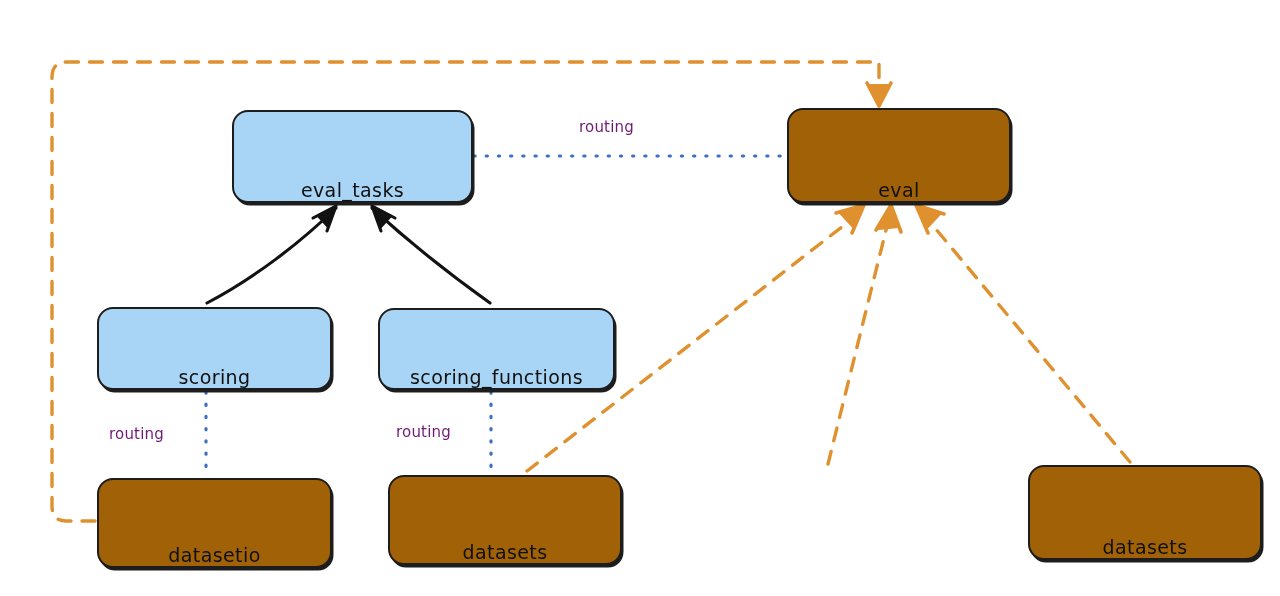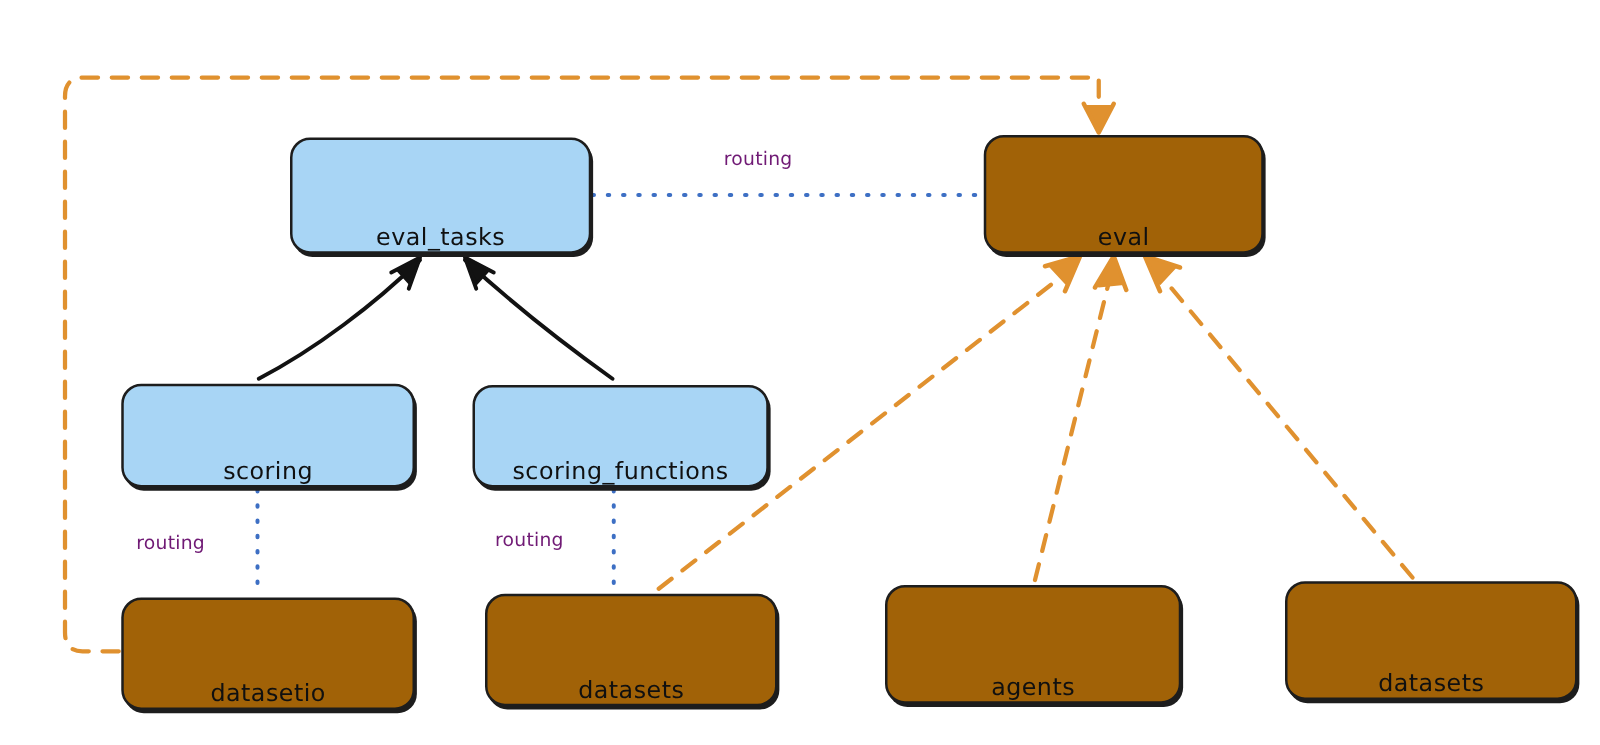--- a/index.html
+++ b/index.html
@@ -129,23 +129,20 @@
   </div>
 
   <div class="node green" style="left:97px; top:478px; width:235px; height:90px;">
     <span class="node-label">datasetio</span>
   </div>
 
   <div class="node green" style="left:388px; top:475px; width:234px; height:90px;">
     <span class="node-label">datasets</span>
   </div>
 
-  <div class="node green" style="left:708px; top:468px; width:237px; height:95px;">
-    <span class="node-label">agents</span>
-  </div>
 
   <div class="node green" style="left:1028px; top:465px; width:234px; height:95px;">
     <span class="node-label">datasets</span>
   </div>
 
   <div class="edge-label" style="left:579px; top:118px;">routing</div>
 
   <div class="edge-label" style="left:109px; top:425px;">routing</div>
 
   <div class="edge-label" style="left:396px; top:423px;">routing</div>

